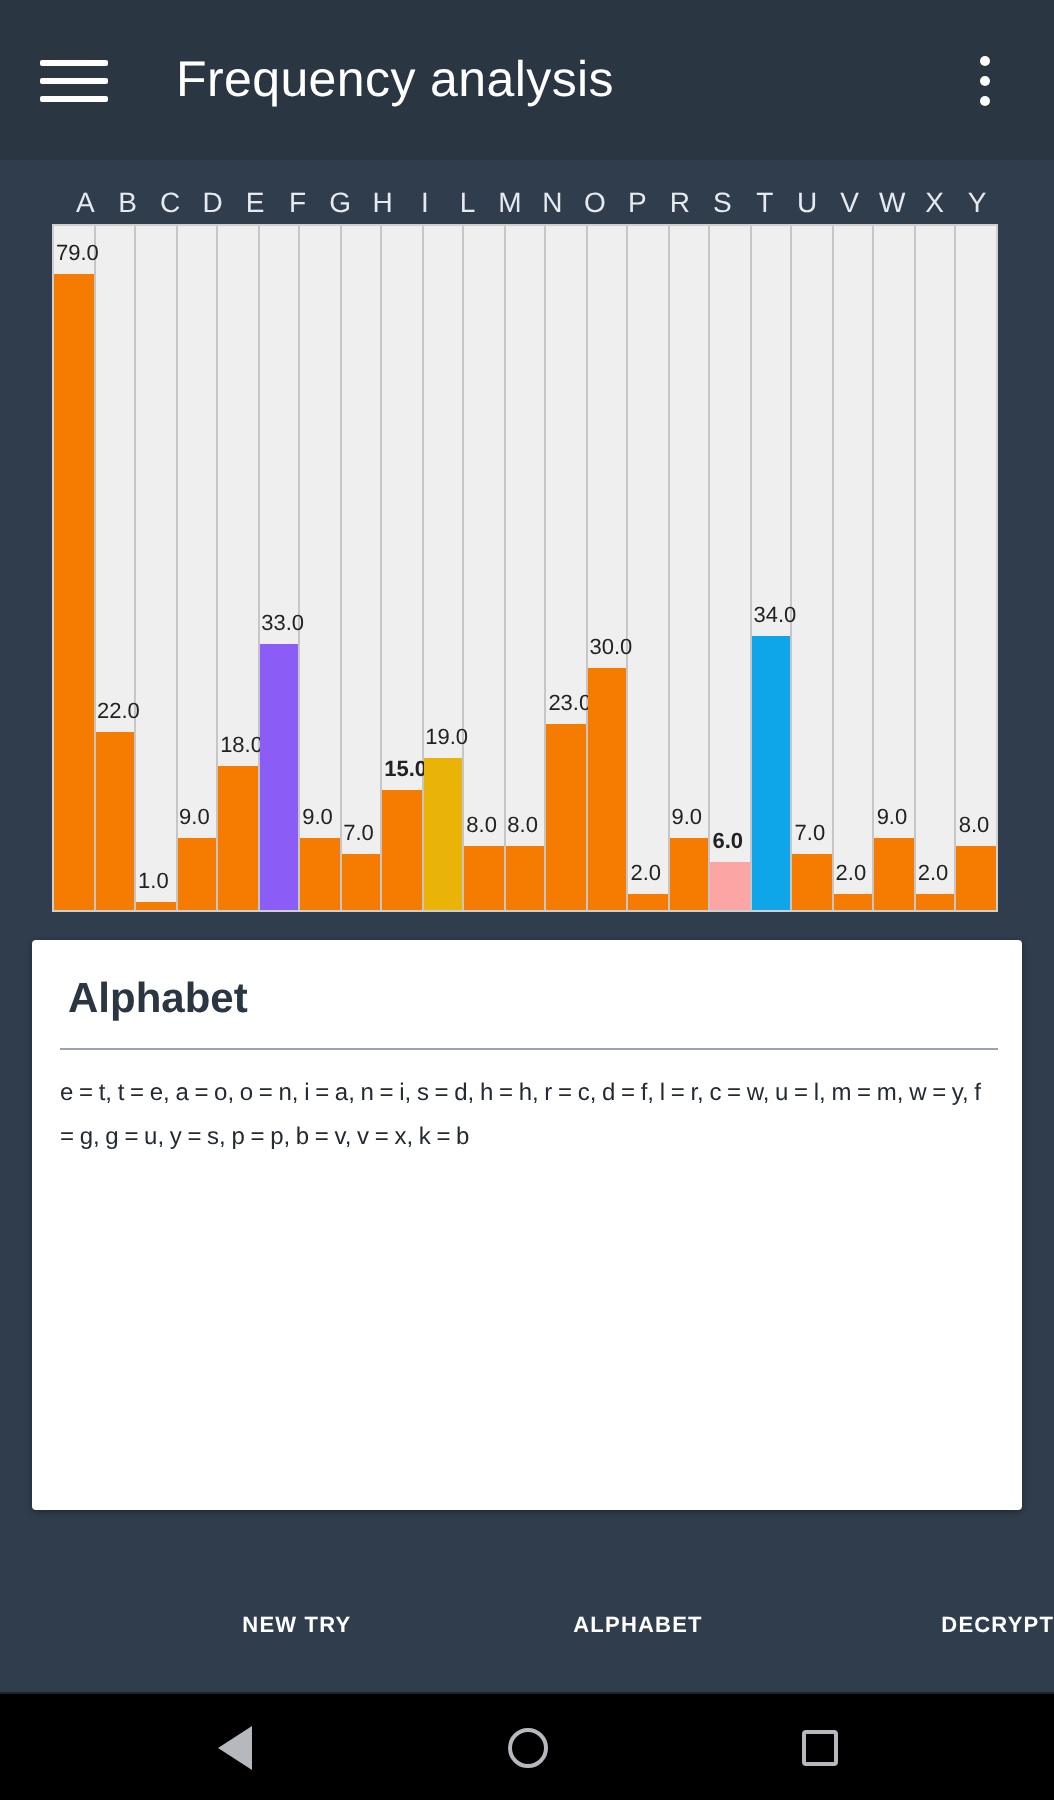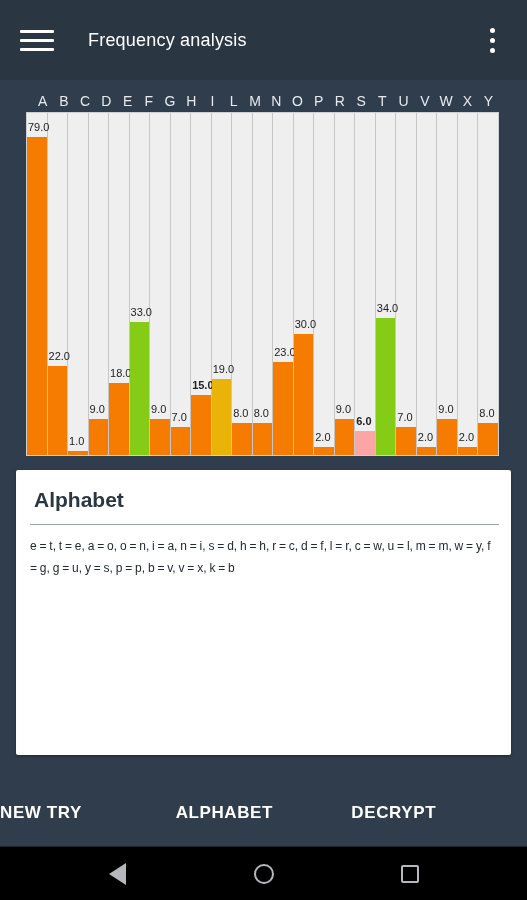--- a/index.html
+++ b/index.html
@@ -15,21 +15,21 @@
   .appbar {
     height: 80px; flex: 0 0 80px;
     background: #2b3643;
     display: flex; align-items: center;
     padding: 0 18px;
     position: relative;
   }
   .hamburger { width: 38px; height: 38px; display: flex; flex-direction: column; justify-content: center; align-items: center; gap: 6px; cursor: pointer; }
   .hamburger span { display: block; width: 34px; height: 3px; background: #ffffff; border-radius: 1px; }
   .appbar-title {
-    color: #ffffff; font-size: 18px; font-weight: normal;
+    color: #ffffff; font-size: 25px; font-weight: normal;
     margin-left: 32px; letter-spacing: 0.2px; white-space: nowrap;
   }
   .overflow { position: absolute; right: 22px; top: 50%; transform: translateY(-50%); width: 26px; height: 34px; display: flex; flex-direction: column; align-items: center; justify-content: center; gap: 5px; cursor: pointer; }
   .overflow i { display: block; width: 5px; height: 5px; border-radius: 50%; background: #ffffff; }
 
   
   .chart-wrap {
     flex: 0 0 376px;
     padding: 10px 28px 0 26px;
     display: flex; flex-direction: column;
@@ -94,23 +94,23 @@
   }
 
   
   .btn-row {
     flex: 0 0 66px;
     display: flex; align-items: center;
     background: #303d4c;
   }
   .btn {
     flex: 1 1 0;
-    text-align: left;
+    text-align: right;
     color: #ffffff;
-    font-size: 17px;
+    font-size: 11px;
     font-weight: bold;
     letter-spacing: 0.6px;
     cursor: pointer;
     user-select: none;
   }
 
   
   .navbar {
     flex: 0 0 54px;
     background: #000000;
@@ -186,21 +186,21 @@
           <div class="bar" style="background: rgb(245, 124, 0); height: 10.5949%;">
             <span class="bar-val">9.0</span>
           </div>
         </div>
         <div class="col">
           <div class="bar" style="background: rgb(245, 124, 0); height: 21.1899%;">
             <span class="bar-val">18.0</span>
           </div>
         </div>
         <div class="col">
-          <div class="bar" style="background: #84cc16; height: 38.8481%; margin-top: 24px;">
+          <div class="bar" style="background: #8b5cf6; height: 38.8481%; margin-top: 24px;">
             <span class="bar-val">33.0</span>
           </div>
         </div>
         <div class="col">
           <div class="bar" style="background: rgb(245, 124, 0); height: 10.5949%;">
             <span class="bar-val">9.0</span>
           </div>
         </div>
         <div class="col">
           <div class="bar" style="background: rgb(245, 124, 0); height: 8.24051%;">
@@ -246,21 +246,21 @@
           <div class="bar" style="background: rgb(245, 124, 0); height: 10.5949%;">
             <span class="bar-val">9.0</span>
           </div>
         </div>
         <div class="col">
           <div class="bar" style="background: #fca5a5; height: 7.06329%; font-weight: bold;">
             <span class="bar-val">6.0</span>
           </div>
         </div>
         <div class="col">
-          <div class="bar" style="background: #84cc16; height: 40.0253%;">
+          <div class="bar" style="background: #0ea5e9; height: 40.0253%;">
             <span class="bar-val">34.0</span>
           </div>
         </div>
         <div class="col">
           <div class="bar" style="background: rgb(245, 124, 0); height: 8.24051%;">
             <span class="bar-val">7.0</span>
           </div>
         </div>
         <div class="col">
           <div class="bar" style="background: rgb(245, 124, 0); height: 2.35443%;">

